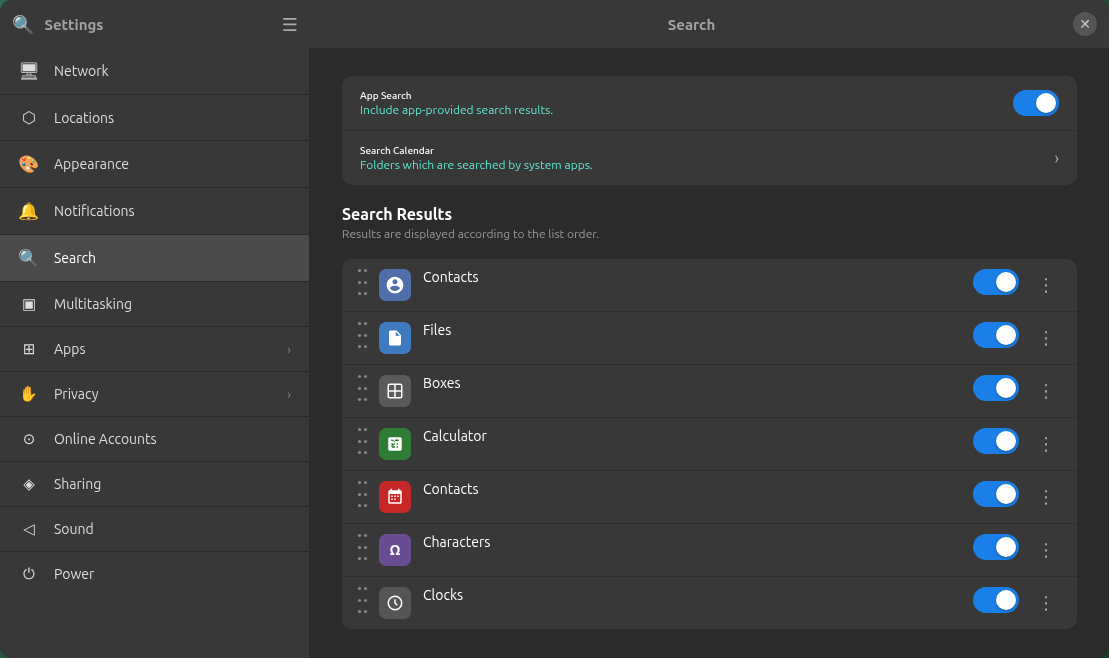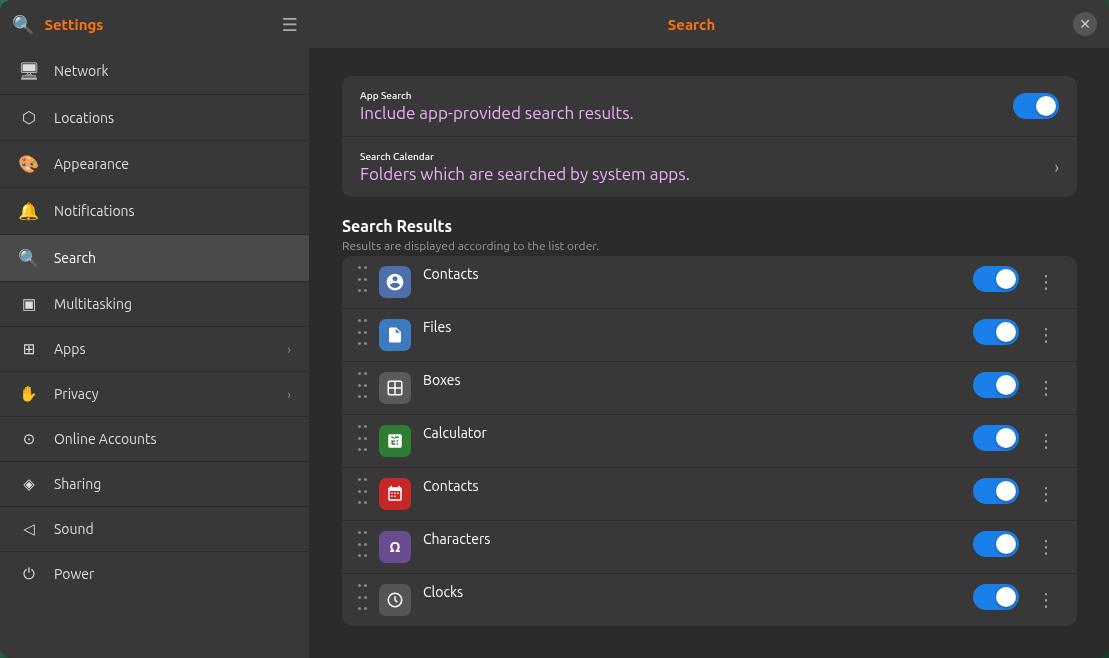--- a/index.html
+++ b/index.html
@@ -40,21 +40,21 @@
       display: flex;
       align-items: center;
       justify-content: center;
     }
     .titlebar-right {
       display: flex;
       align-items: center;
       padding-right: 12px;
     }
     .titlebar-title {
-      color: #f97316;
+      color: #a3a3a3;
       font-size: 15px;
       font-weight: 600;
     }
     .close-btn {
       width: 24px;
       height: 24px;
       border-radius: 50%;
       background: #555;
       border: none;
       cursor: pointer;
@@ -146,22 +146,22 @@
       gap: 12px;
     }
     .card-row:last-child { border-bottom: none; }
     .card-row-text { flex: 1; }
     .card-row-label {
       font-size: 10px;
       color: #ffffff;
       font-weight: 500;
     }
     .card-row-sublabel {
-      font-size: 17px;
-      color: #f0abfc;
+      font-size: 12px;
+      color: #5eead4;
       margin-top: 2px;
     }
     .card-row-action {
       display: flex;
       align-items: center;
       gap: 8px;
     }
     .toggle {
       width: 46px;
       height: 26px;
@@ -181,21 +181,21 @@
       top: 3px;
       right: 3px;
       transition: left 0.2s;
       box-shadow: 0 1px 3px rgba(0,0,0,0.3);
     }
     .chevron-right {
       color: #aaa;
       font-size: 16px;
     }
     .search-results-header {
-      margin-bottom: 4px;
+      margin-bottom: 19px;
     }
     .search-results-title {
       font-size: 16px;
       font-weight: 700;
       color: #ffffff;
       margin-bottom: 4px;
     }
     .search-results-subtitle {
       font-size: 12px;
       color: #999;

